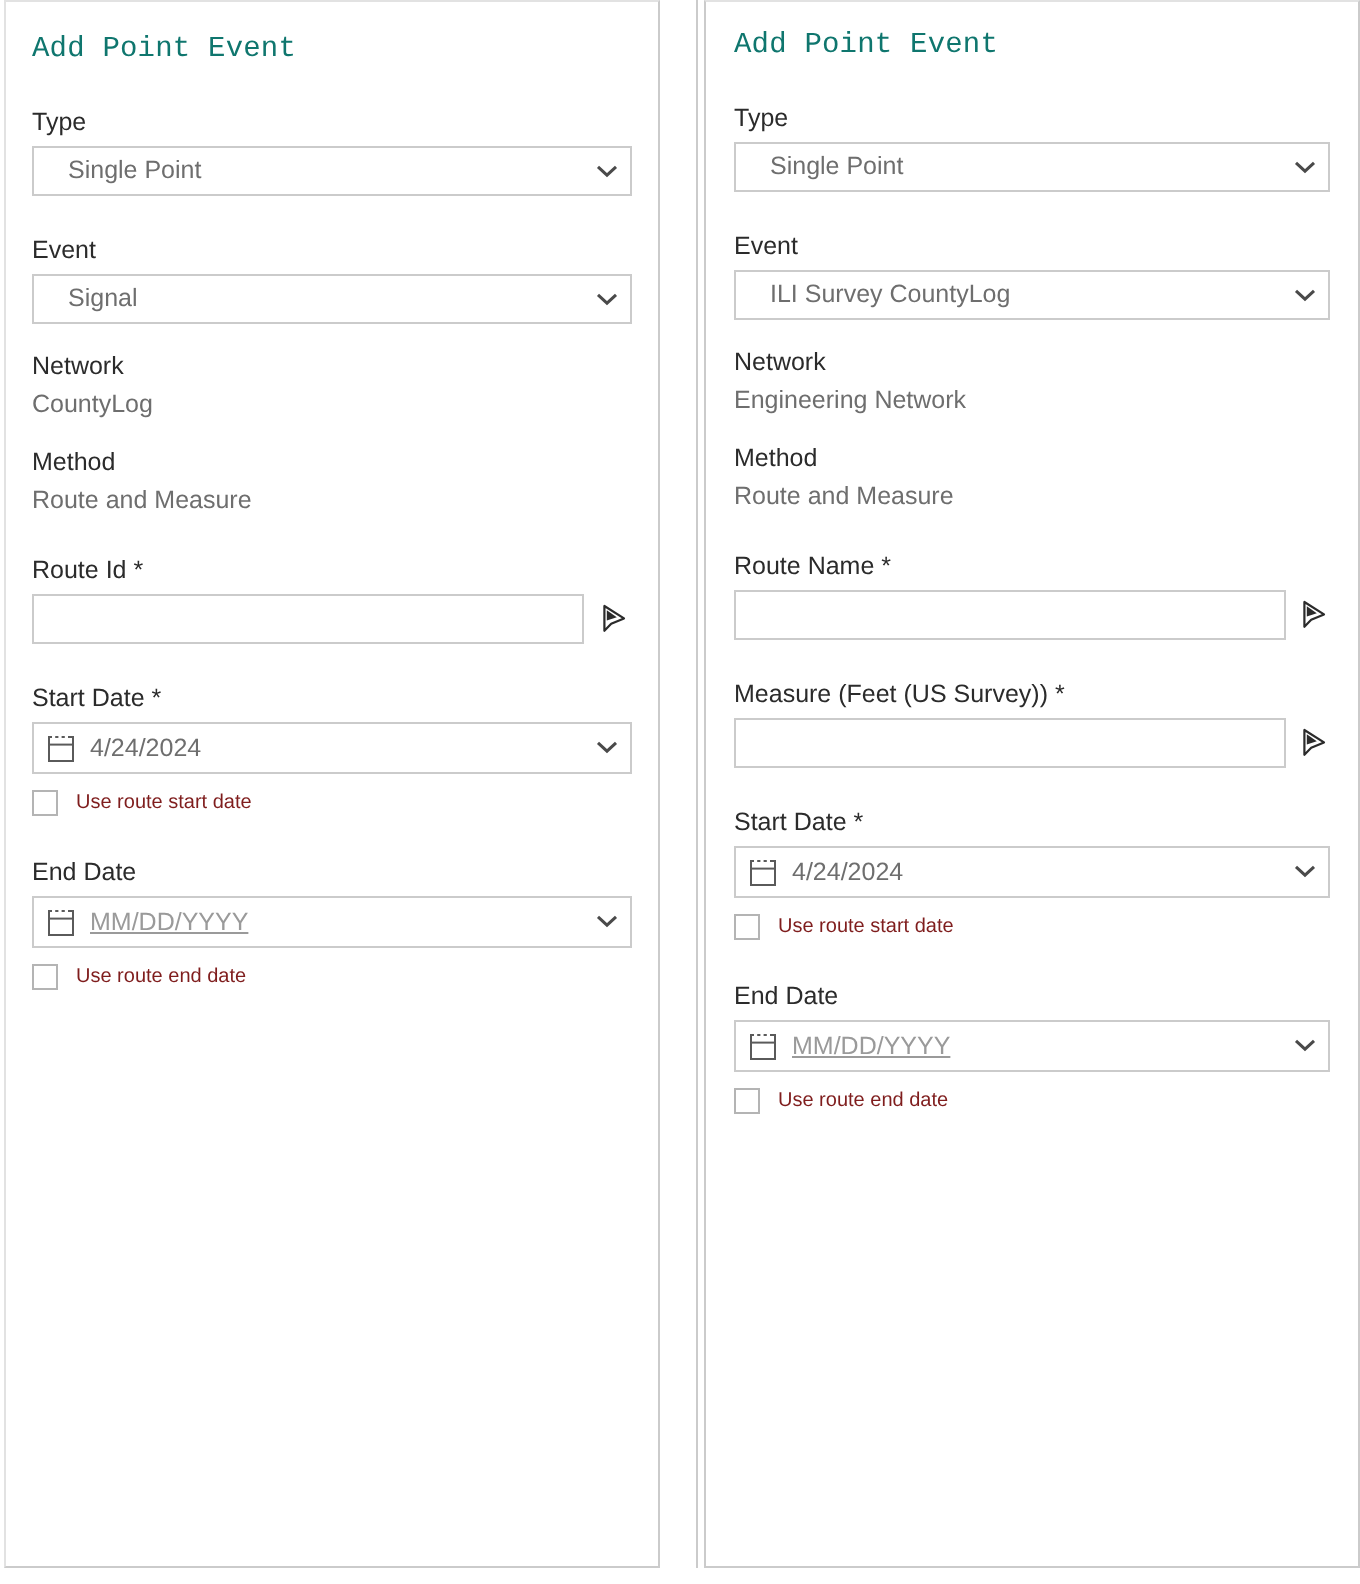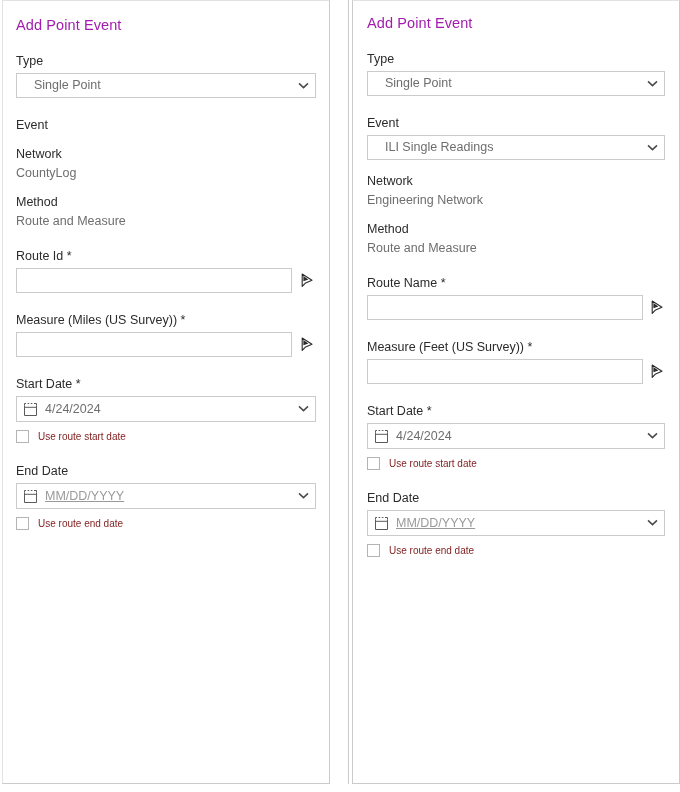--- a/index.html
+++ b/index.html
@@ -64,26 +64,27 @@
 
   .panel-inner {
     padding: 0 13px;
     box-sizing: border-box;
   }
   .panel.right .panel-inner { padding: 0 14px; }
 
   
   .panel-title {
     font-size: 14.5px;
-    color: #a21caf;
+    color: #0f766e;
     letter-spacing: 0.1px;
     margin: 0;
     padding-top: 15px;
     font-weight: 400;
     line-height: 18px;
+    font-family: Liberation Mono, monospace;
   }
   .field-label {
     font-size: 12.5px;
     color: #2b2b2b;
     line-height: 16px;
     margin: 0;
     font-weight: 400;
   }
   .ro-value {
     font-size: 12.5px;
@@ -242,20 +243,28 @@
           <span class="chev">
             <svg width="11" height="7" viewBox="0 0 11 7">
                 <path d="M1 1.4 L5.5 5.6 L10 1.4" fill="none" stroke="#4a4a4a" stroke-width="1.5"></path>
               </svg>
           </span>
         </div>
       </div>
 
       <div class="blk">
         <div class="field-label">Event</div>
+        <div class="select-wrap">
+          <div class="select-box">Signal</div>
+          <span class="chev">
+            <svg width="11" height="7" viewBox="0 0 11 7">
+                <path d="M1 1.4 L5.5 5.6 L10 1.4" fill="none" stroke="#4a4a4a" stroke-width="1.5"></path>
+              </svg>
+          </span>
+        </div>
       </div>
 
       <div class="blk-ro">
         <div class="field-label">Network</div>
         <div class="ro-value">CountyLog</div>
       </div>
 
       <div class="blk-ro">
         <div class="field-label">Method</div>
         <div class="ro-value">Route and Measure</div>
@@ -269,34 +278,20 @@
             <span>
               <svg width="13" height="15" viewBox="0 0 13 15">
                   <path d="M1.2 1 L1.2 13.4 L4.6 9.9 L11 7.2 Z" fill="#ffffff" stroke="#2b2b2b" stroke-width="1.1" stroke-linejoin="round"></path>
                   <path d="M2.4 3.1 L2.4 8.3 L7.4 6.6 Z" fill="#2b2b2b"></path>
                 </svg>
             </span>
           </button>
         </div>
       </div>
 
-      <div class="blk">
-        <div class="field-label">Measure (Miles (US Survey)) *</div>
-        <div class="input-row">
-          <input class="text-input" type="text" value="" style="">
-          <button class="pick-btn">
-            <span>
-              <svg width="13" height="15" viewBox="0 0 13 15">
-                  <path d="M1.2 1 L1.2 13.4 L4.6 9.9 L11 7.2 Z" fill="#ffffff" stroke="#2b2b2b" stroke-width="1.1" stroke-linejoin="round"></path>
-                  <path d="M2.4 3.1 L2.4 8.3 L7.4 6.6 Z" fill="#2b2b2b"></path>
-                </svg>
-            </span>
-          </button>
-        </div>
-      </div>
 
       <div class="blk">
         <div class="field-label">Start Date *</div>
         <div class="date-wrap">
           <div class="date-box">
             <span class="cal-icon">
               <svg width="15" height="15" viewBox="0 0 15 15">
                 <path d="M1.5 3.5 L1.5 13.5 L13.5 13.5 L13.5 3.5" fill="none" stroke="#5a5a5a" stroke-width="1"></path>
                 <path d="M1.5 3.5 L1.5 1.5 L3 1.5" fill="none" stroke="#5a5a5a" stroke-width="1"></path>
                 <path d="M4.6 1.5 L6.2 1.5" fill="none" stroke="#5a5a5a" stroke-width="1"></path>
@@ -363,21 +358,21 @@
             <svg width="11" height="7" viewBox="0 0 11 7">
                 <path d="M1 1.4 L5.5 5.6 L10 1.4" fill="none" stroke="#4a4a4a" stroke-width="1.5"></path>
               </svg>
           </span>
         </div>
       </div>
 
       <div class="blk">
         <div class="field-label">Event</div>
         <div class="select-wrap">
-          <div class="select-box">ILI Single Readings</div>
+          <div class="select-box">ILI Survey CountyLog</div>
           <span class="chev">
             <svg width="11" height="7" viewBox="0 0 11 7">
                 <path d="M1 1.4 L5.5 5.6 L10 1.4" fill="none" stroke="#4a4a4a" stroke-width="1.5"></path>
               </svg>
           </span>
         </div>
       </div>
 
       <div class="blk-ro">
         <div class="field-label">Network</div>

